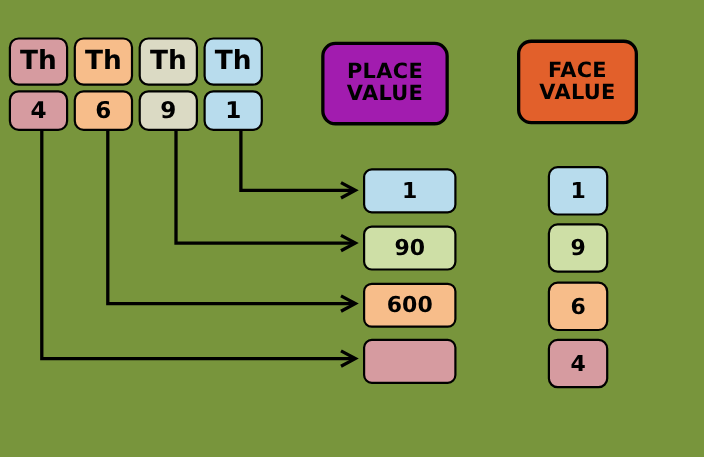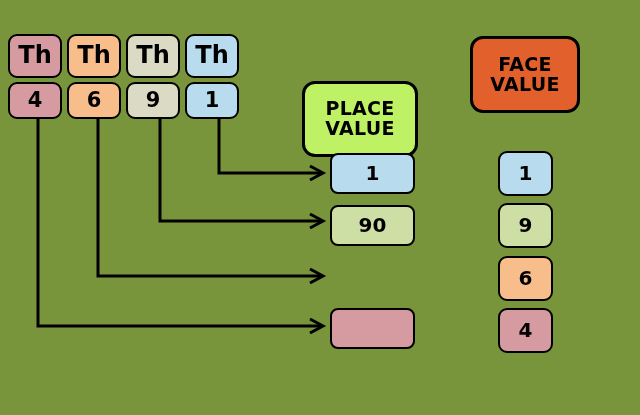--- a/index.html
+++ b/index.html
@@ -139,34 +139,37 @@
   <div class="card digit-card" style="left:67px; top:82px; background:#f7bd8a;">
     <span>6</span>
   </div>
   <div class="card digit-card" style="left:126px; top:82px; background:#dbdac4;">
     <span>9</span>
   </div>
   <div class="card digit-card" style="left:185px; top:82px; background:#b8dced;">
     <span>1</span>
   </div>
 
-  <div class="card section-header" style="left:302px; top:38px; width:116px; height:76px; background:#bef264;margin-top:43px;">
+  <div class="card section-header" style="left:292px; top:38px; width:116px; height:76px; background:#a21caf;">
     <span>PLACE</span>
     <span>VALUE</span>
   </div>
   <div class="card section-header" style="left:470px; top:36px; width:110px; height:77px; background:#e2602b;">
     <span>FACE</span>
     <span>VALUE</span>
   </div>
 
   <div class="card pv-box" style="left:330px; top:153px; background:#b8dced;">
     <span>1</span>
   </div>
   <div class="card pv-box" style="left:330px; top:205px; background:#cedfa6;">
     <span>90</span>
+  </div>
+  <div class="card pv-box" style="left:330px; top:257px; background:#f7bd8a;">
+    <span>600</span>
   </div>
   <div class="card pv-box" style="left:330px; top:308px; background:#d69ba0;">
     <span></span>
   </div>
 
   <div class="card fv-box" style="left:498px; top:151px; background:#b8dced;">
     <span>1</span>
   </div>
   <div class="card fv-box" style="left:498px; top:203px; background:#cedfa6;">
     <span>9</span>

